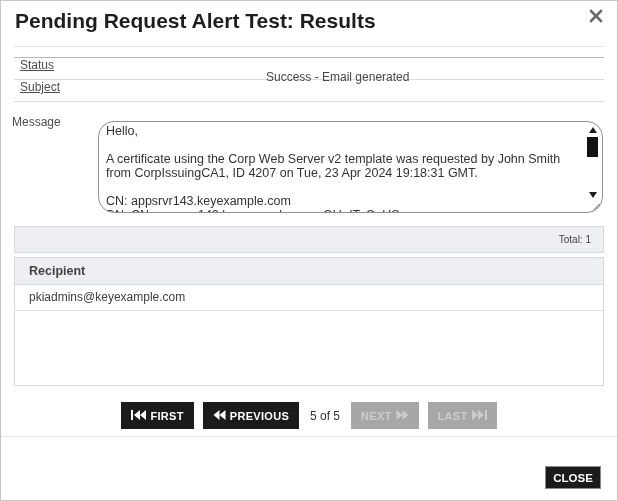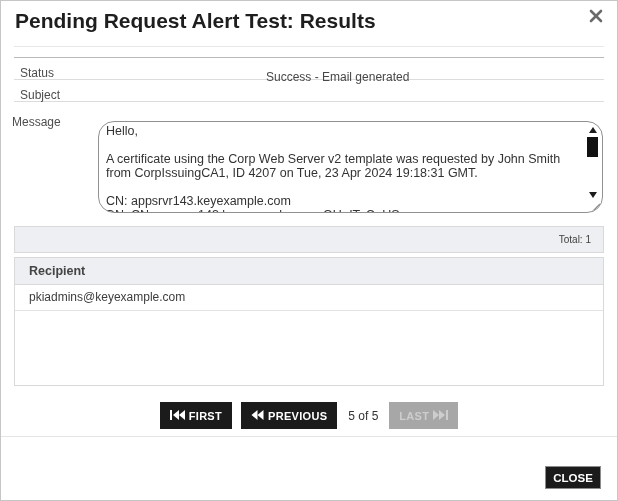--- a/index.html
+++ b/index.html
@@ -13,21 +13,21 @@
     position:absolute;top:8px;left:14px;font-size:21px;font-weight:700;color:#1e1e1e;
   }
   .close-x{
     position:absolute;top:6px;right:12px;width:18px;height:18px;padding:0;border:0;background:transparent;cursor:pointer;
   }
   .header-divider{position:absolute;top:45px;left:13px;right:13px;height:1px;background:#e7e7e7;}
 
   
   .info-table{position:absolute;top:56px;left:13px;right:13px;border-top:1px solid #b9b9b9;}
   .info-row{position:relative;height:22px;border-bottom:1px solid #dcdcdc;font-size:12px;color:#4d4d4d;}
-  .info-row .lbl{position:absolute;left:6px;top:8px;}
+  .info-row .lbl{position:absolute;left:6px;top:0;text-decoration:underline;}
   .info-row .val{position:absolute;left:252px;top:12px;color:#474747;}
 
   
   .msg-label{position:absolute;top:114px;left:11px;font-size:12px;color:#4d4d4d;}
   .msg-box{
     position:absolute;top:120px;left:97px;width:505px;height:92px;
     border:1px solid #919191;border-radius:16px;background:#fff;overflow:hidden;
   }
   .msg-text{
     position:absolute;top:2px;left:7px;right:20px;bottom:0;
@@ -160,20 +160,29 @@
         <svg width="13" height="10" viewBox="0 0 13 10">
           <polygon points="6.5,0 0.5,5 6.5,10" fill="#ffffff"></polygon>
           <polygon points="12.5,0 6.5,5 12.5,10" fill="#ffffff"></polygon>
         </svg>
       </span>
       <span>PREVIOUS</span>
     </button>
 
     <span class="page-status">5 of 5</span>
 
+    <button class="pg-btn pg-disabled" aria-disabled="true">
+      <span>NEXT</span>
+      <span>
+        <svg width="13" height="10" viewBox="0 0 13 10">
+          <polygon points="0.5,0 6.5,5 0.5,10" fill="#cdcdcd"></polygon>
+          <polygon points="6.5,0 12.5,5 6.5,10" fill="#cdcdcd"></polygon>
+        </svg>
+      </span>
+    </button>
 
     <button class="pg-btn pg-disabled" aria-disabled="true">
       <span>LAST</span>
       <span>
         <svg width="15" height="10" viewBox="0 0 15 10">
           <polygon points="0,0 6,5 0,10" fill="#cdcdcd"></polygon>
           <polygon points="6,0 12,5 6,10" fill="#cdcdcd"></polygon>
           <rect x="13" y="0" width="2" height="10" fill="#cdcdcd"></rect>
         </svg>
       </span>

